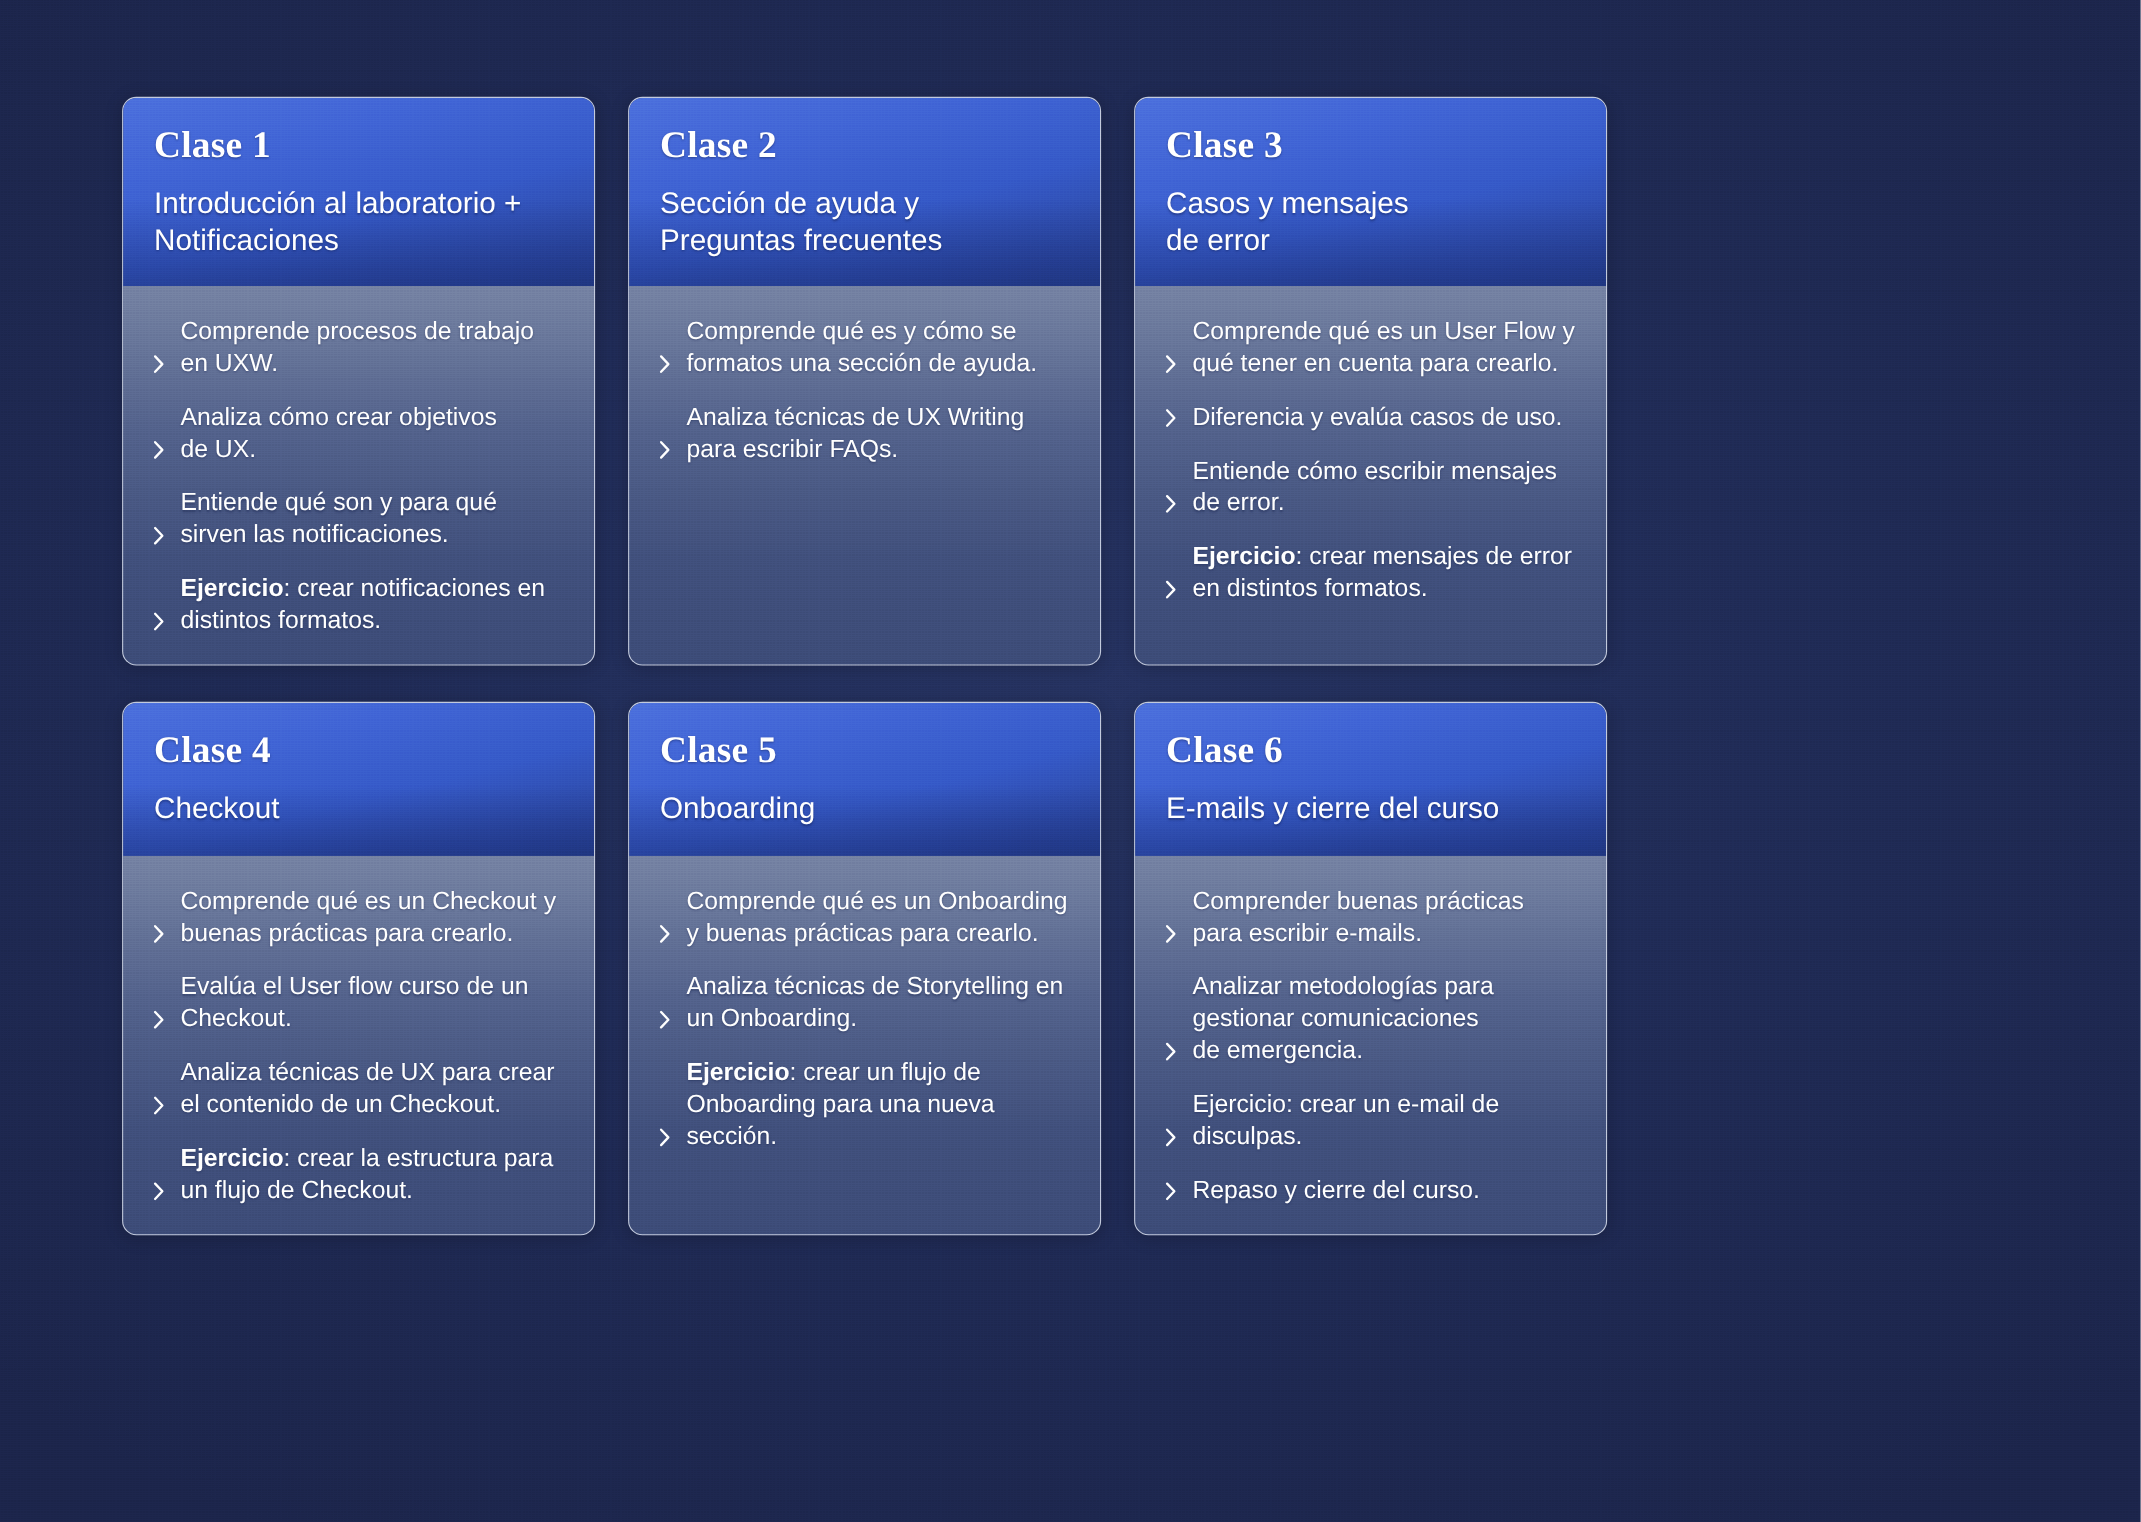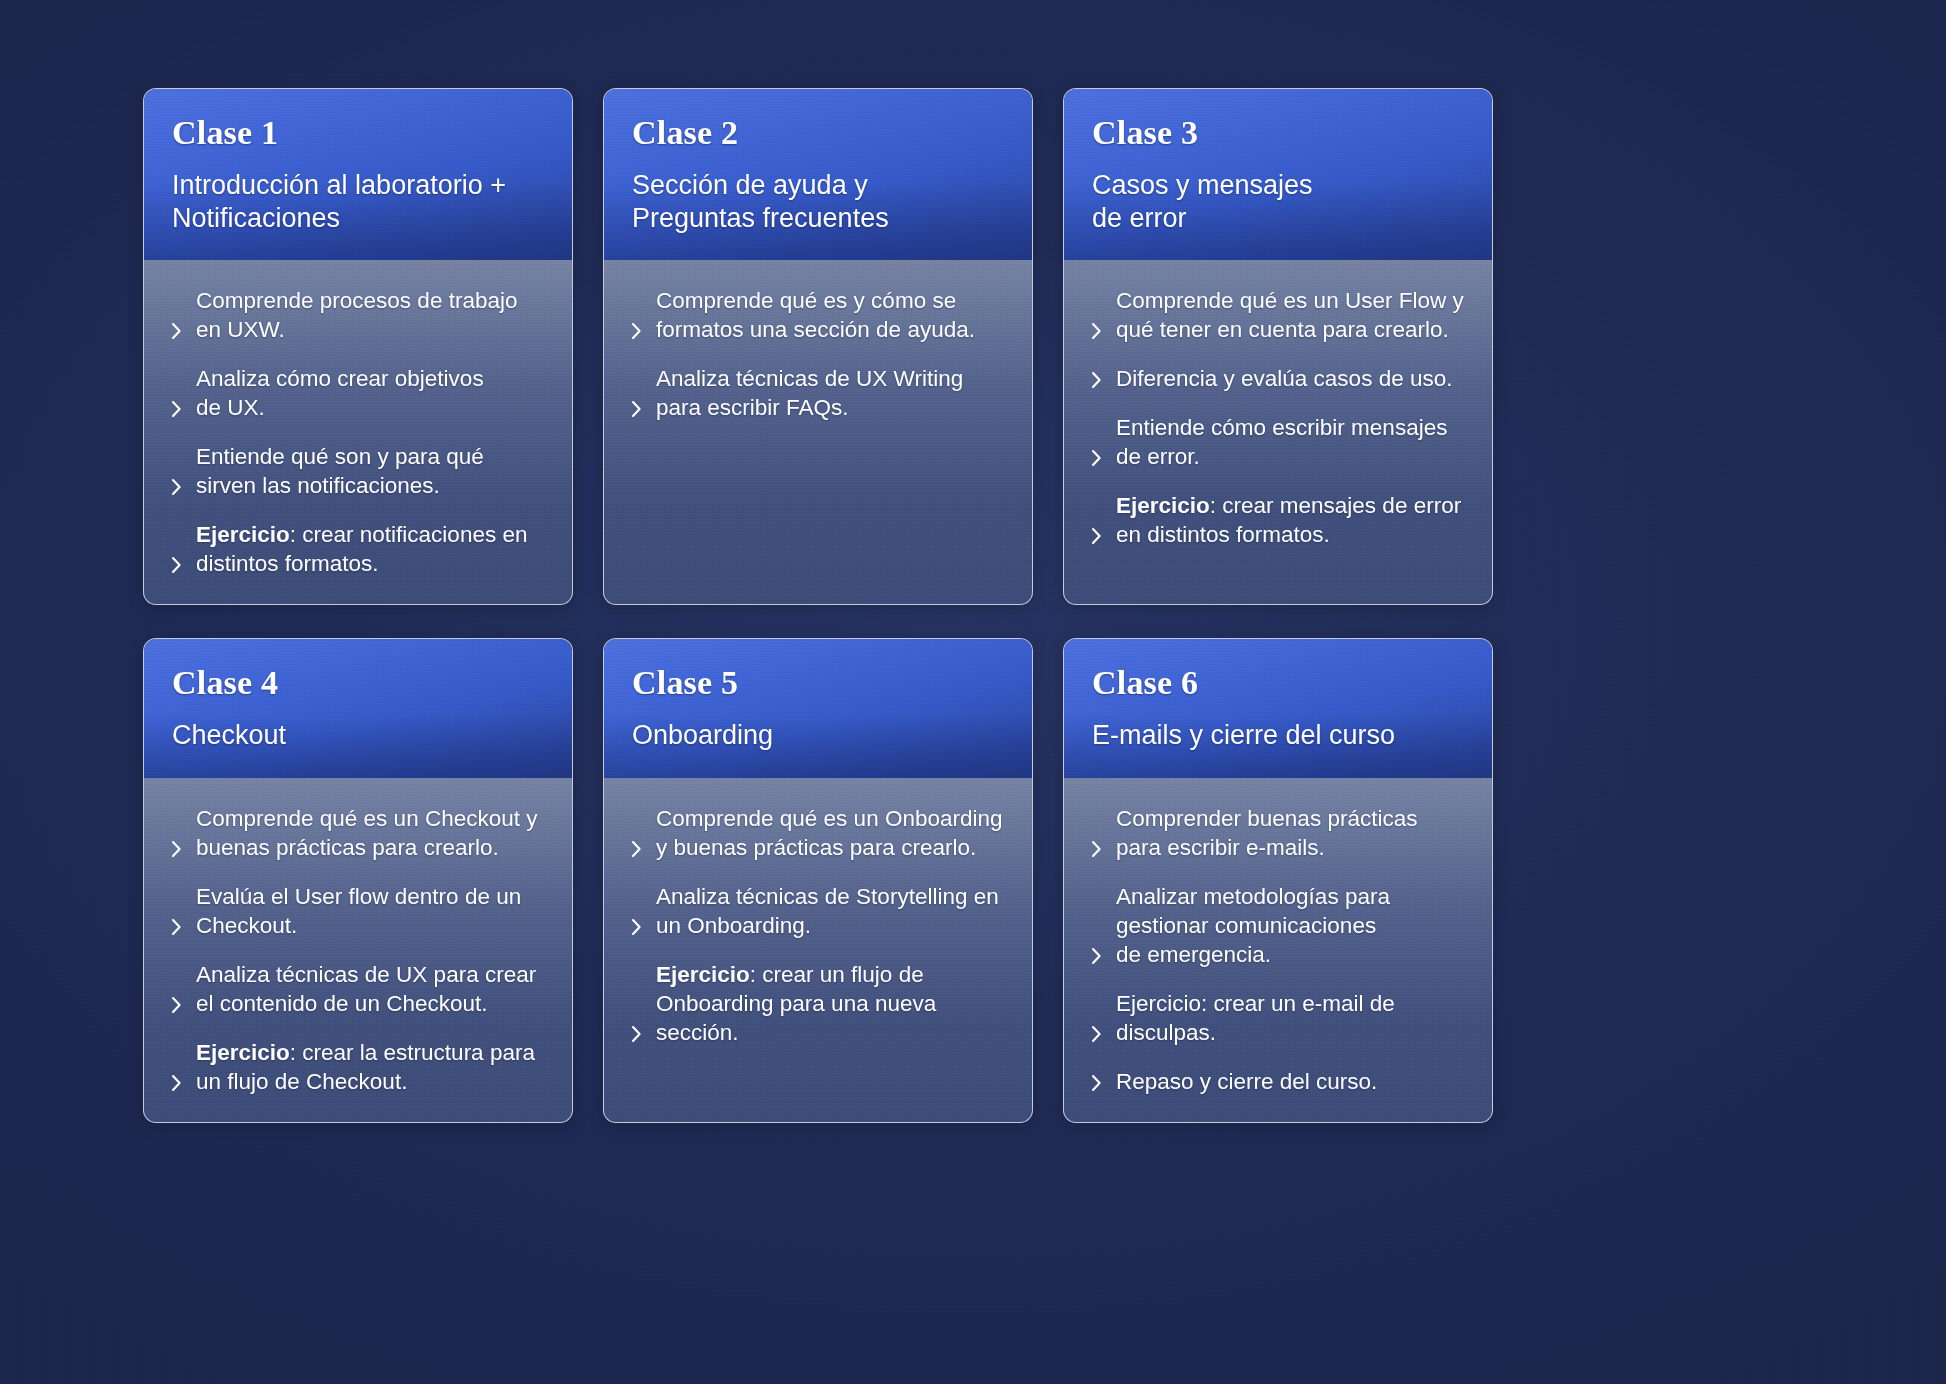--- a/index.html
+++ b/index.html
@@ -29,21 +29,20 @@
   }
 
   .grid {
     position:absolute;
     left:111px; top:88px;
     width:1130px;
     display:grid;
     grid-template-columns:430px 430px 430px;
     column-gap:30px;
     row-gap:33px;
-    margin-left:32px;
   }
 
   .card {
     border-radius:13px;
     border:1.6px solid rgba(226,232,246,.80);
     overflow:hidden;
     display:flex;
     flex-direction:column;
     box-shadow:0 2px 16px rgba(0,0,0,.20);
     background:#3c4a74;
@@ -260,21 +259,21 @@
             </span>
             <span class="btext">Comprende qué es un Checkout y
 buenas prácticas para crearlo.</span>
           </li>
           <li>
             <span class="chev">
               <svg width="11" height="18" viewBox="0 0 11 18" fill="none" xmlns="http://www.w3.org/2000/svg">
                 <path d="M2 2 L8.6 9 L2 16" stroke="#ffffff" stroke-width="2.1" stroke-linecap="round" stroke-linejoin="round"></path>
               </svg>
             </span>
-            <span class="btext">Evalúa el User flow dentro de un
+            <span class="btext">Evalúa el User flow curso de un
 Checkout.</span>
           </li>
           <li>
             <span class="chev">
               <svg width="11" height="18" viewBox="0 0 11 18" fill="none" xmlns="http://www.w3.org/2000/svg">
                 <path d="M2 2 L8.6 9 L2 16" stroke="#ffffff" stroke-width="2.1" stroke-linecap="round" stroke-linejoin="round"></path>
               </svg>
             </span>
             <span class="btext">Analiza técnicas de UX para crear
 el contenido de un Checkout.</span>

